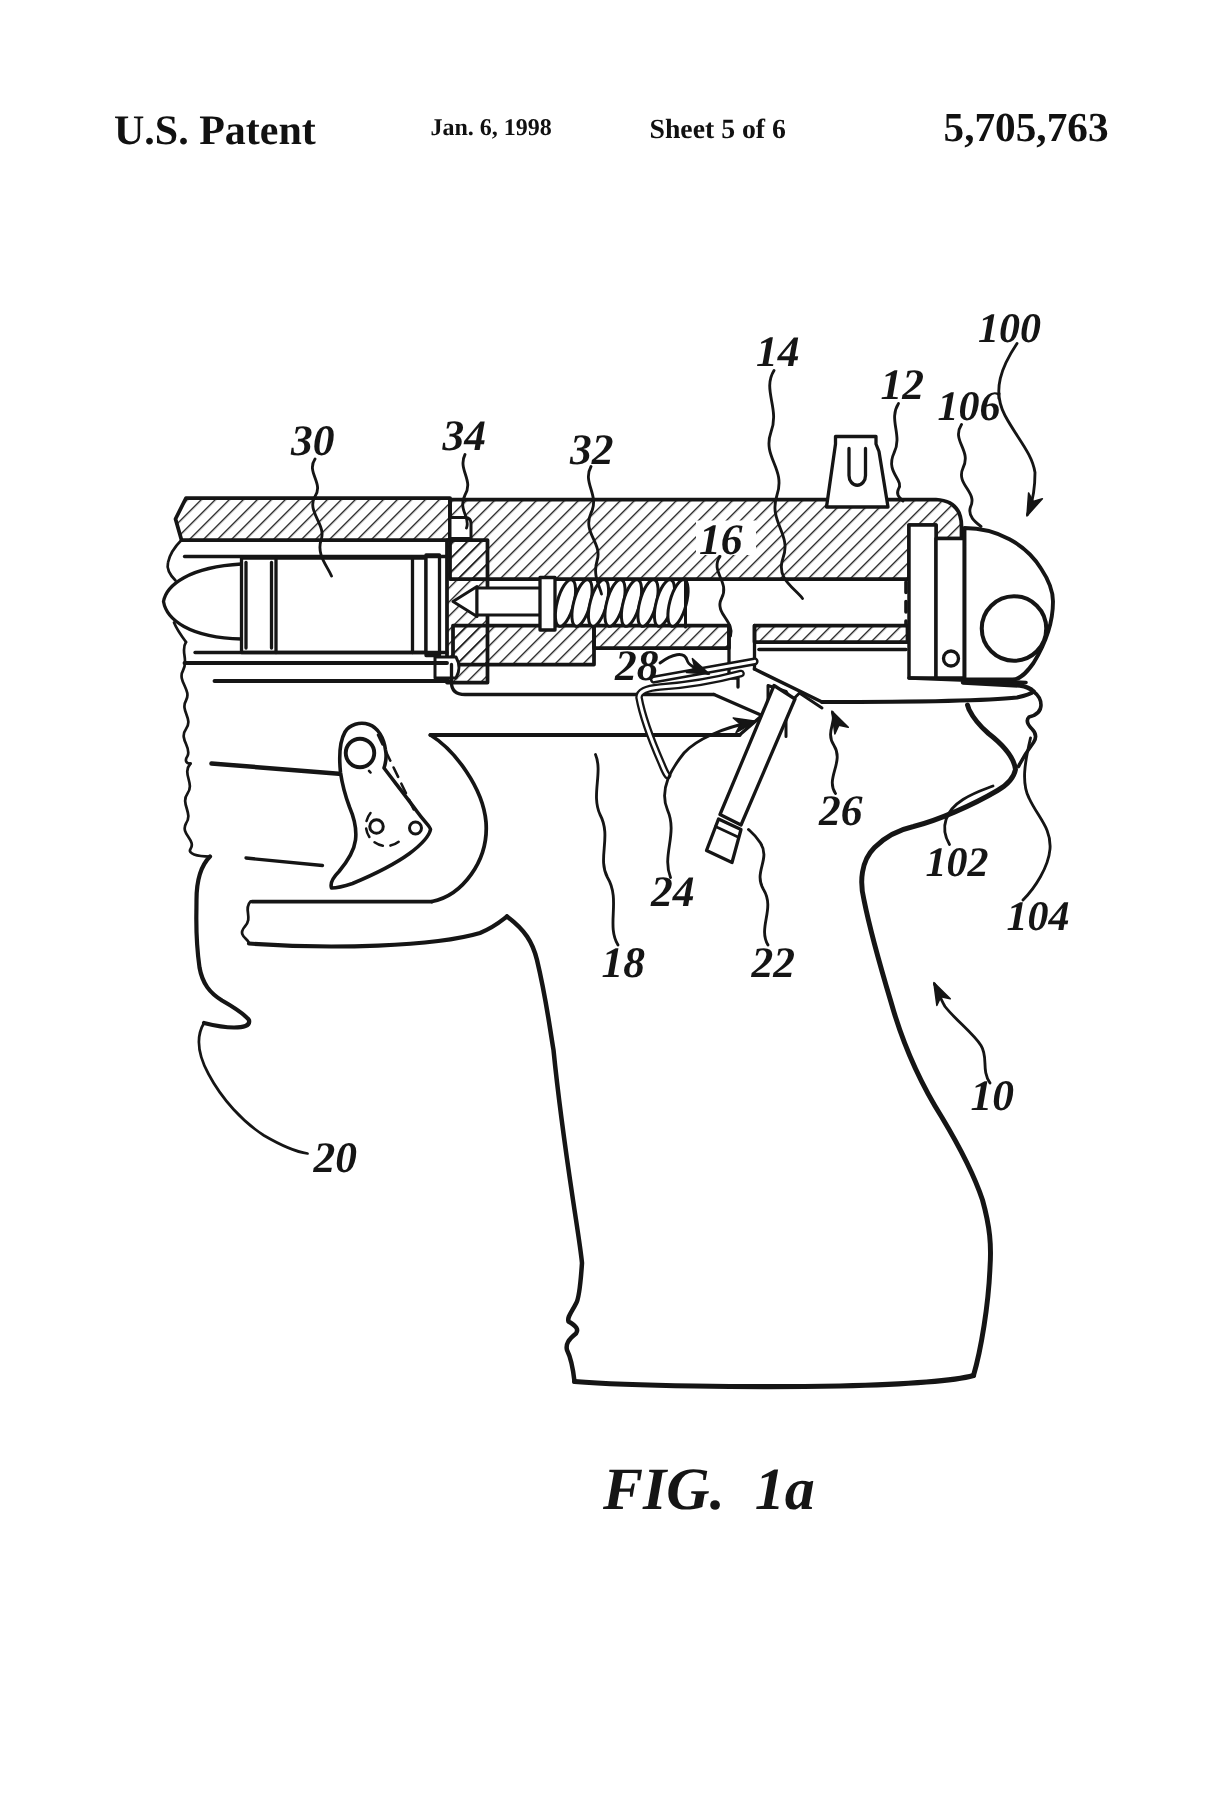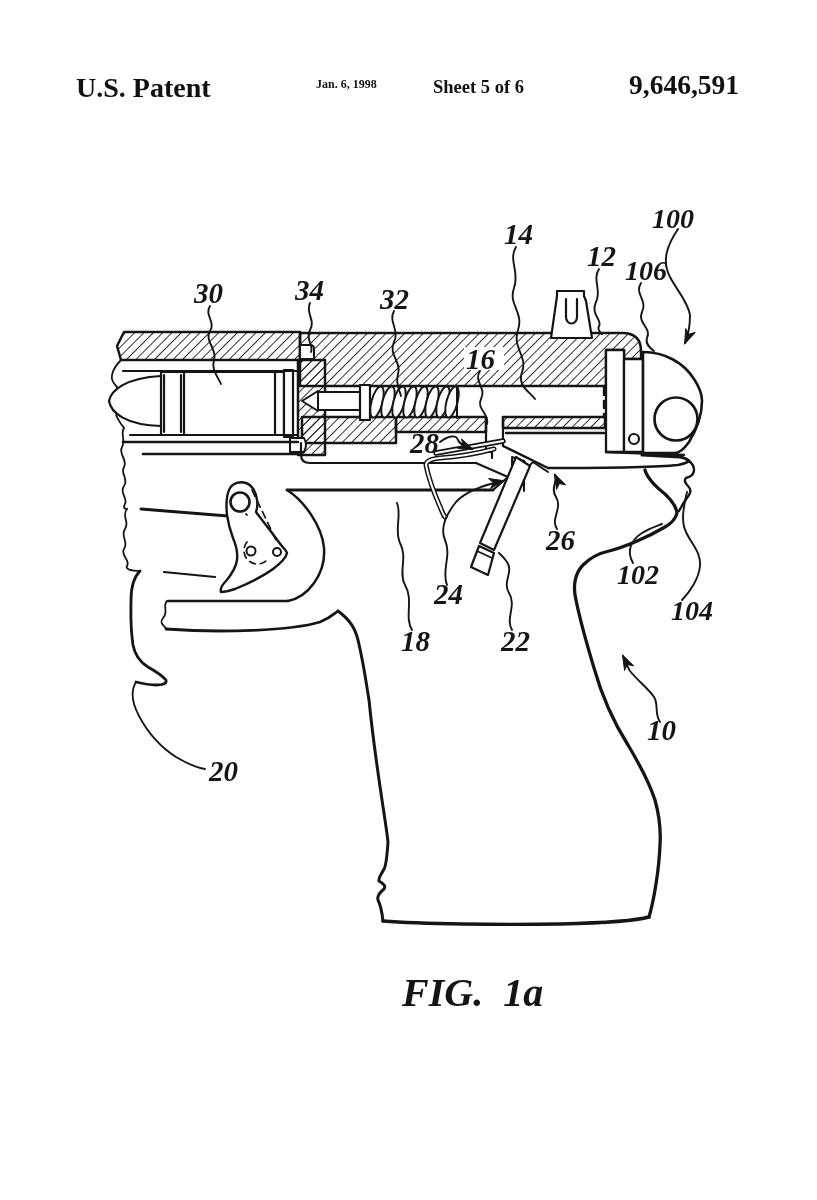--- a/index.html
+++ b/index.html
@@ -3,23 +3,23 @@
 <meta charset="utf-8">
 <style>
 html,body{margin:0;padding:0;background:#fff;}
 #page{position:relative;width:817px;height:1200px;background:#fff;overflow:hidden;}
 .hdr{position:absolute;font-family:"Liberation Serif",serif;font-weight:bold;color:#111;white-space:nowrap;text-align:center;}
 </style>
 </head>
 <body>
 <div id="page">
 <div class="hdr" style="left:76px;top:72px;font-size:28px;">U.S. Patent</div>
-<div class="hdr" style="left:287px;top:77px;font-size:12px;margin-left:29px;">Jan. 6, 1998</div>
+<div class="hdr" style="left:287px;top:77px;font-size:16px;">Jan. 6, 1998</div>
 <div class="hdr" style="left:433px;top:76.5px;font-size:18.5px;">Sheet 5 of 6</div>
-<div class="hdr" style="left:629px;top:69px;font-size:27.5px;">9,646,591</div>
+<div class="hdr" style="left:629px;top:69px;font-size:27.5px;">5,705,763</div>
 <svg width="817" height="1200" viewBox="0 0 817 1200" style="position:absolute;left:0;top:0;" fill="none" stroke-linecap="round" stroke-linejoin="round">
 <defs>
 <pattern id="h" width="6.6" height="6.6" patternUnits="userSpaceOnUse" patternTransform="rotate(45)">
 <line x1="0" y1="0" x2="0" y2="6.6" stroke="#151515" stroke-width="1.75"></line>
 </pattern>
 <marker id="ah" markerWidth="17" markerHeight="13" refX="14.5" refY="6" orient="auto" markerUnits="userSpaceOnUse">
 <path d="M15.5,6 L1,1 L5,6 L1,11 Z" fill="#151515" stroke="#151515" stroke-width="1"></path>
 </marker>
 </defs>
 <g id="hatched" stroke="#151515" stroke-width="2.5">

